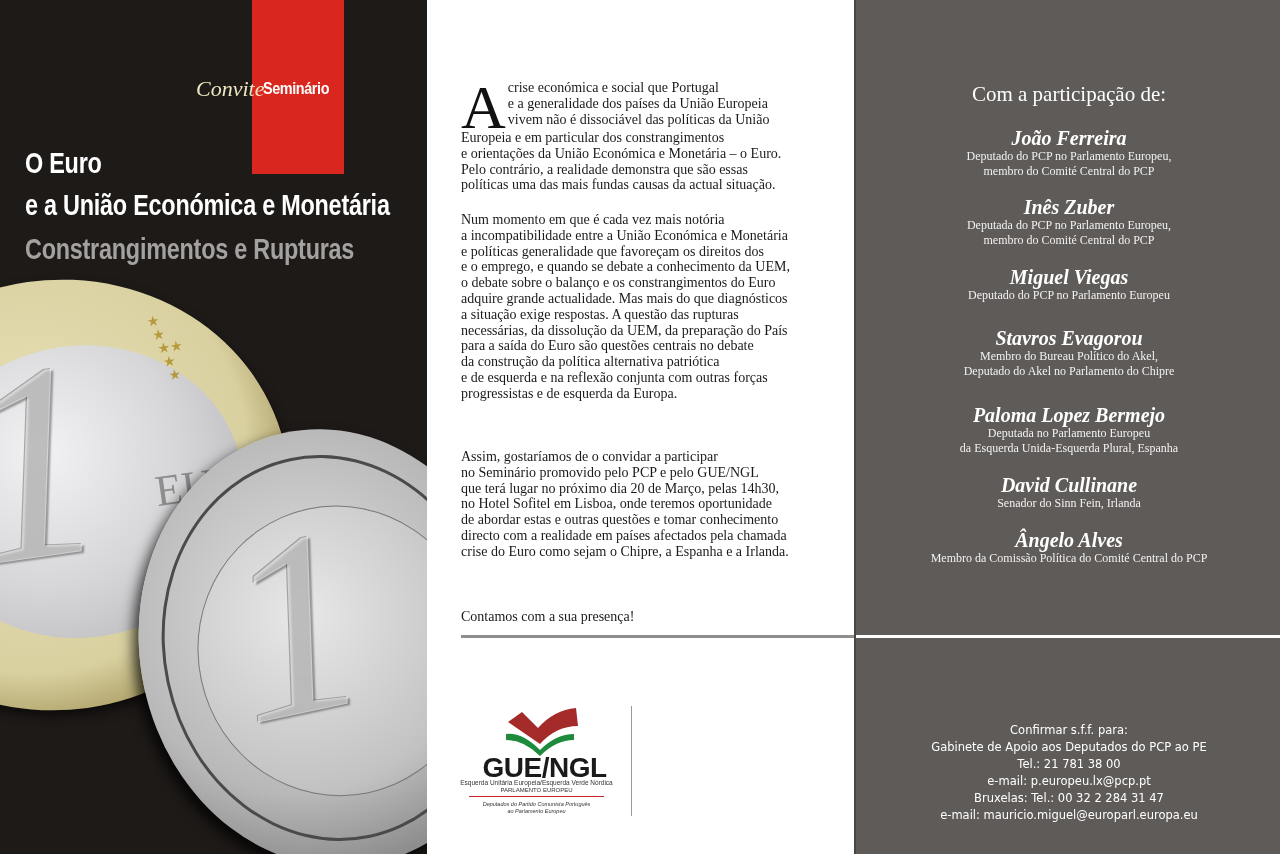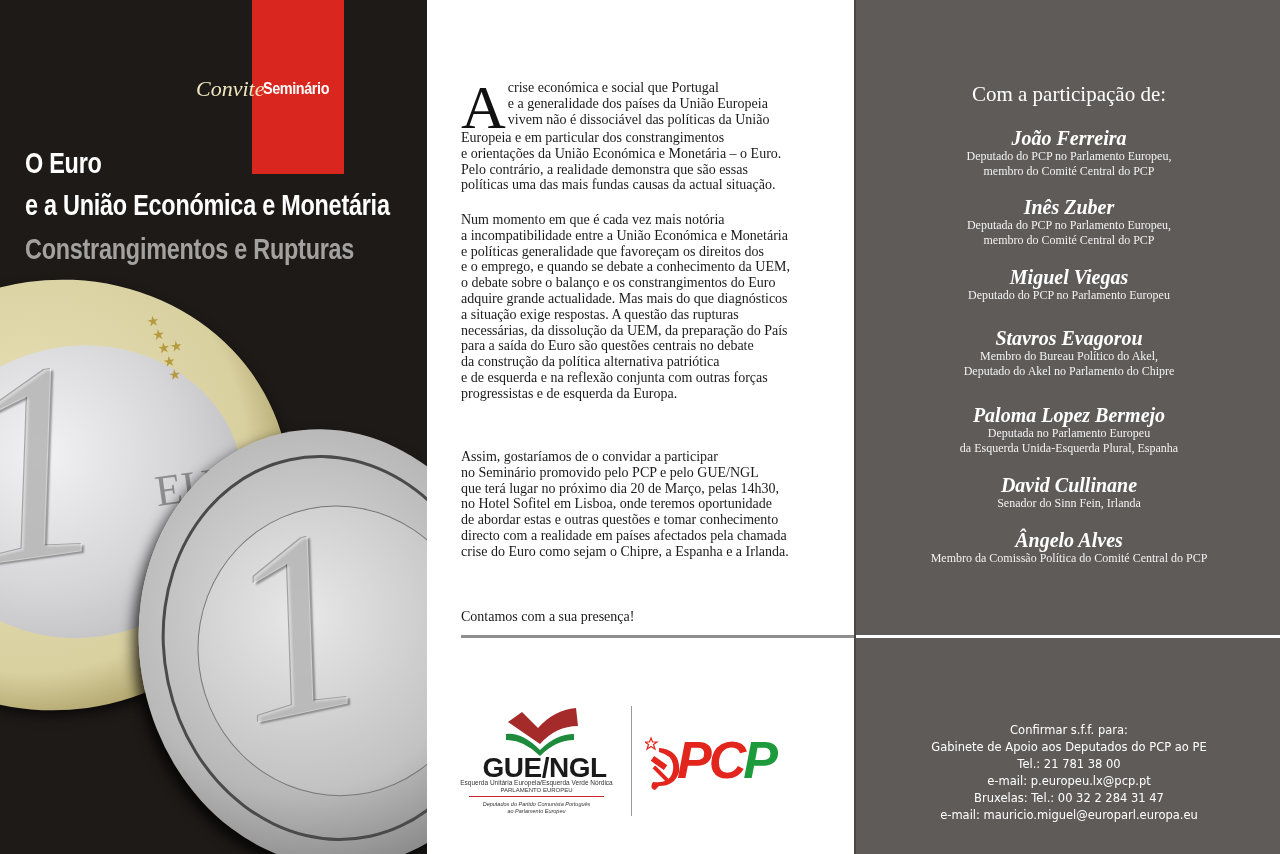--- a/index.html
+++ b/index.html
@@ -138,29 +138,20 @@
       <div class="gue-name">GUE/NGL</div>
       <div class="gue-sub1">Esquerda Unitária Europeia/Esquerda Verde Nórdica</div>
       <div class="gue-sub2">PARLAMENTO EUROPEU</div>
       <div class="gue-rule"></div>
       <div class="gue-sub3">
         <span class="line">Deputados do Partido Comunista Português</span>
         <span class="line">ao Parlamento Europeu</span>
       </div>
     </div>
     <div class="logo-divider"></div>
-    <div class="pcp">
-      <svg width="40" height="56" viewBox="0 0 40 56" style="position:absolute;left:0;top:0;">
-        <polygon points="6,2 7.5,6 12,6 8.5,8.5 10,13 6,10.5 2,13 3.5,8.5 0,6 4.5,6" fill="none" stroke="#e3261d" stroke-width="1.2"></polygon>
-        <path d="M14 12 Q36 14 34 36 Q30 50 14 50 L10 54 Q4 52 8 46 Q26 48 28 34 Q30 20 14 16 Z" fill="#e3261d"></path>
-        <rect x="6" y="24" width="16" height="6" transform="rotate(35 14 27)" fill="#e3261d"></rect>
-        <rect x="14" y="28" width="4" height="20" transform="rotate(-45 16 38)" fill="#e3261d"></rect>
-      </svg>
-      <div class="pcp-text"><span class="pcp-red">PC</span><span class="pcp-green">P</span></div>
-    </div>
   </div>
 </div>
 
 <div class="right">
   <div class="part-title">Com a participação de:</div>
 
   <div class="speaker" style="top:127px">
     <div class="sp-name">João Ferreira</div>
     <div class="sp-role">Deputado do PCP no Parlamento Europeu,</div>
     <div class="sp-role">membro do Comité Central do PCP</div>

